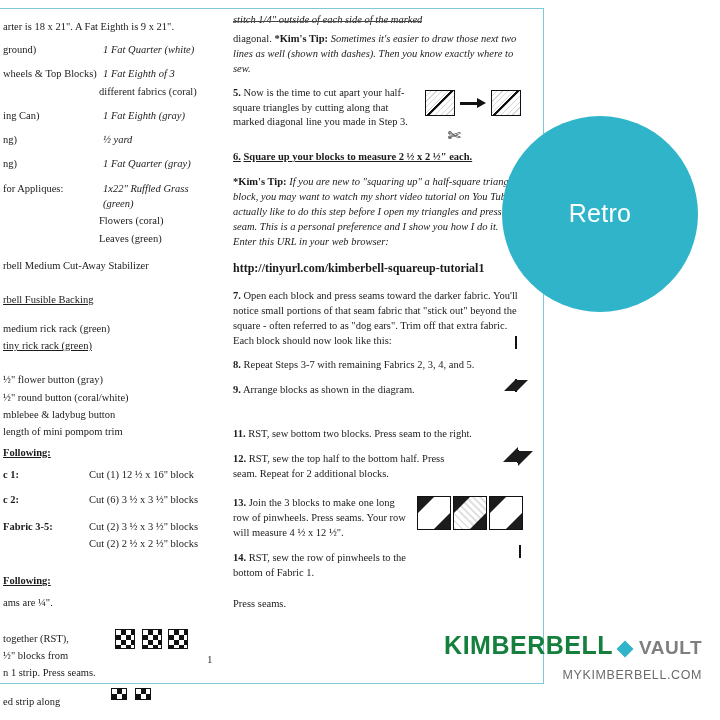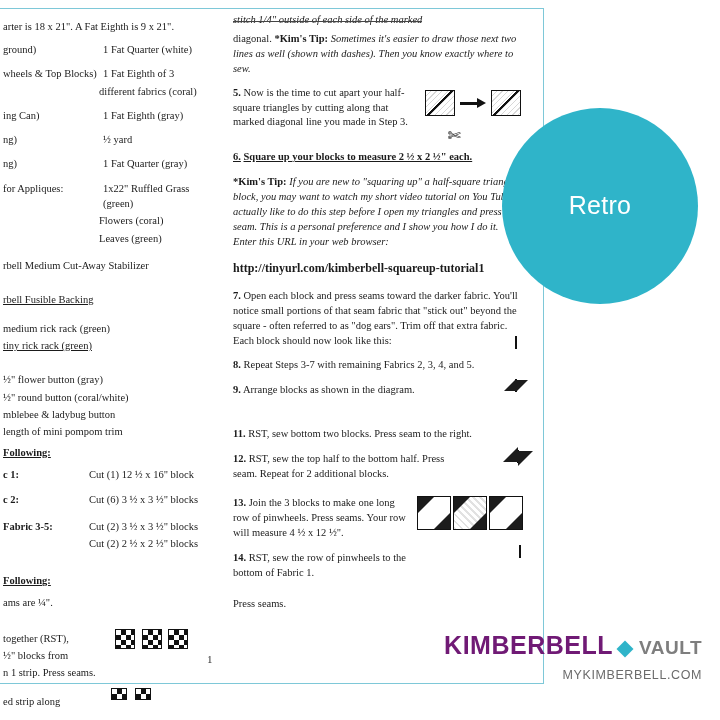--- a/index.html
+++ b/index.html
@@ -67,20 +67,21 @@
     align-items: flex-start;
     margin-bottom: 9px;
   }
   .row .lbl {
     width: 96px;
     flex: 0 0 96px;
     padding-right: 4px;
   }
   .row .val {
     flex: 1 1 auto;
+    font-style: italic;
   }
 
   .plain-line { margin-bottom: 8px; }
   .indent-line { margin-left: 96px; margin-bottom: 3px; }
 
   .section-head {
     font-weight: bold;
     text-decoration: underline;
     margin: 6px 0 7px 0;
   }
@@ -129,21 +130,21 @@
 
   .topcut {
     font-style: italic;
     margin-bottom: 8px;
   }
 
   
   .badge {
     position: absolute;
     right: 22px;
-    top: 108px;
+    top: 116px;
     width: 196px;
     height: 196px;
     border-radius: 50%;
     background: #2fb4c9;
     color: #ffffff;
     display: flex;
     align-items: center;
     justify-content: center;
     text-align: center;
     font-family: "Liberation Sans", sans-serif;
@@ -163,21 +164,21 @@
   }
   .brand-line {
     display: flex;
     align-items: baseline;
     justify-content: flex-end;
     gap: 6px;
   }
   .brand-kimber {
     font-size: 25px;
     font-weight: bold;
-    color: #701a75;
+    color: #15803d;
     letter-spacing: 0.5px;
   }
   .brand-vault {
     font-size: 19px;
     font-weight: bold;
     color: #7e7e7e;
     letter-spacing: 0.5px;
   }
   .brand-diamond {
     display: inline-block;

